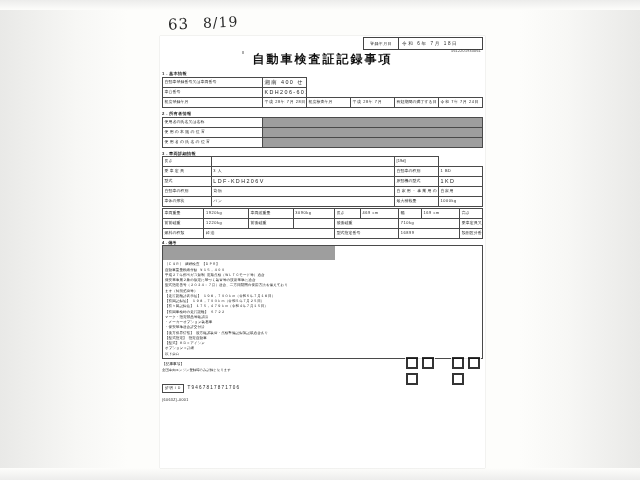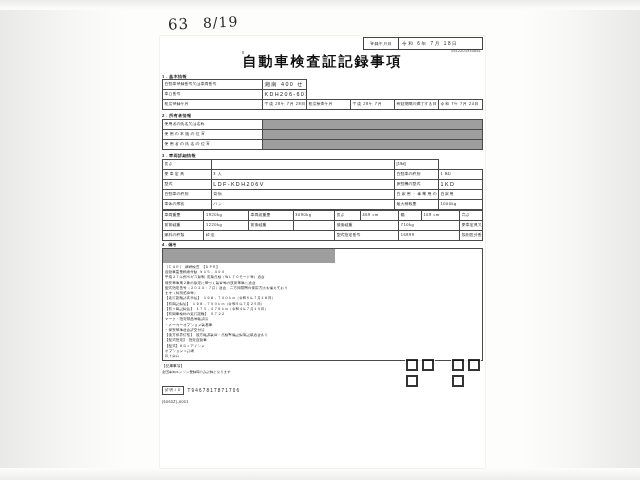--- a/index.html
+++ b/index.html
@@ -120,22 +120,22 @@
     margin-top: 1px;
   }
   .title-kana {
     position: absolute;
     left: 82px;
     top: -3px;
     font-size: 4px;
     color: #333;
   }
   .title {
-    font-family: Liberation Sans, sans-serif;
-    font-size: 14px;
+    font-family: Liberation Mono, monospace;
+    font-size: 12px;
     letter-spacing: 2px;
     color: #101010;
     font-weight: 700;
   }
 
   .sect-head {
     margin: 3px 2px 0 2px;
     font-size: 4.2px;
     font-weight: 700;
     letter-spacing: 0.3px;

